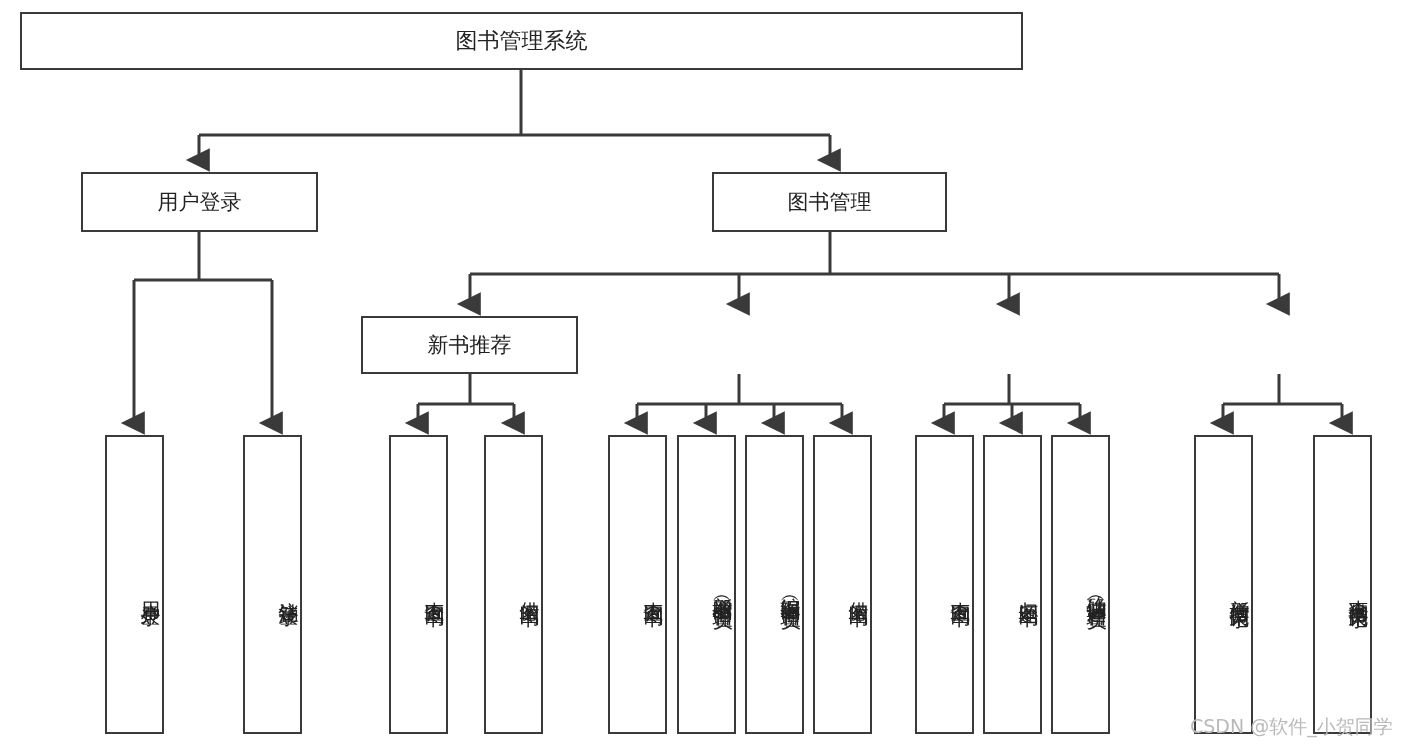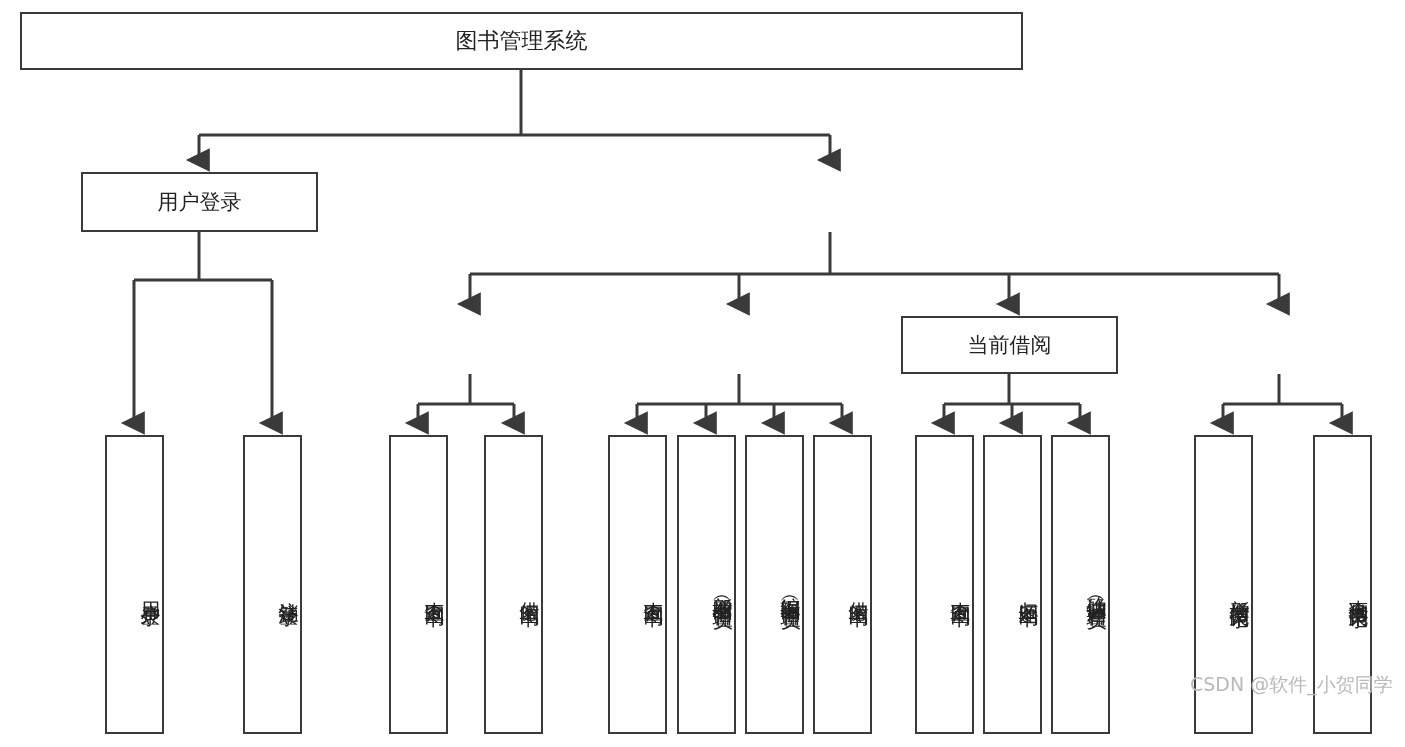--- a/index.html
+++ b/index.html
@@ -43,21 +43,21 @@
   svg#wires {
     position: absolute;
     left: 0; top: 0;
     width: 1405px;
     height: 747px;
     pointer-events: none;
   }
   .watermark {
     position: absolute;
     left: 1190px;
-    top: 672px;
+    top: 714px;
     font-size: 19px;
     color: #b9b9b9;
     white-space: nowrap;
     font-family: "DejaVu Sans", "Liberation Sans", sans-serif;
   }
 </style>
 </head>
 <body>
 
 <div id="canvas">
@@ -115,23 +115,26 @@
     </g>
   </svg>
 
   <div class="node root" style="left:20px; top:12px; width:1003px; height:58px;">
     <span class="label">图书管理系统</span>
   </div>
 
   <div class="node level2" style="left:81px; top:172px; width:237px; height:60px;">
     <span class="label">用户登录</span>
   </div>
+  <div class="node level2" style="left:712px; top:172px; width:235px; height:60px;">
+    <span class="label">图书管理</span>
+  </div>
 
-  <div class="node level3" style="left:901px; top:316px; width:217px; height:58px;">
-    <span class="label">当前借阅</span>
+  <div class="node level3" style="left:361px; top:316px; width:217px; height:58px;">
+    <span class="label">新书推荐</span>
   </div>
 
   <div class="node leaf" style="left:105px; top:435px; width:59px; height:299px;">
     <span class="label">用户登录</span>
   </div>
   <div class="node leaf" style="left:243px; top:435px; width:59px; height:299px;">
     <span class="label">注销登录</span>
   </div>
 
   <div class="node leaf" style="left:389px; top:435px; width:59px; height:299px;">

